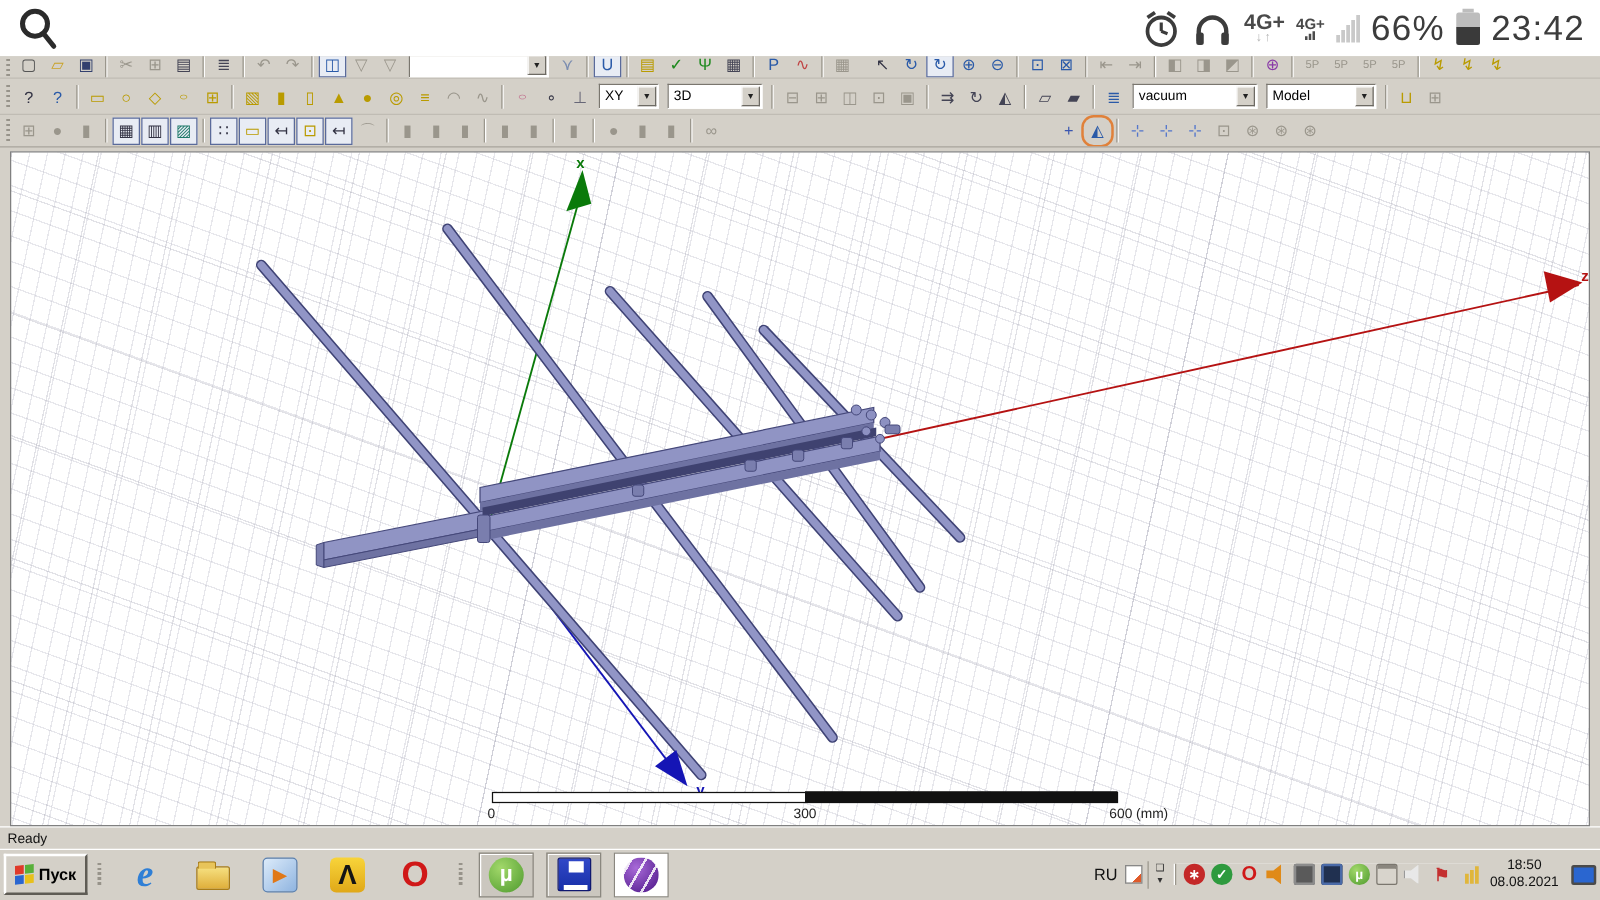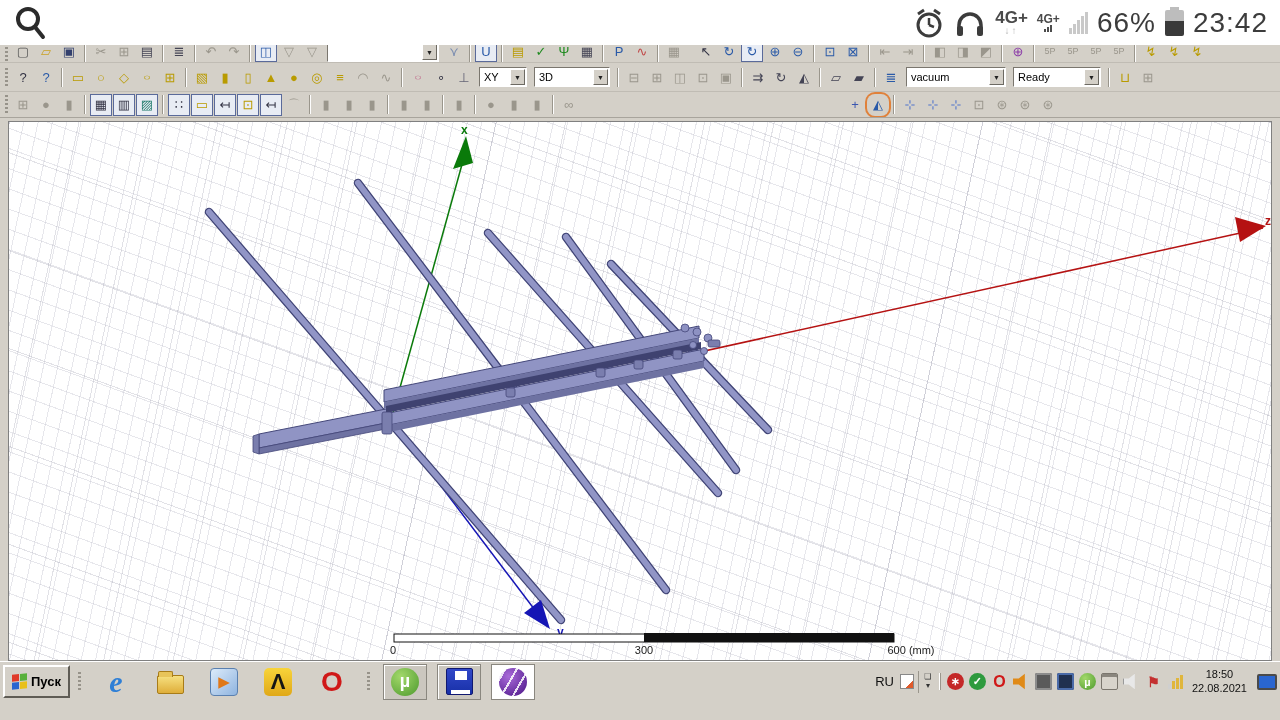--- a/index.html
+++ b/index.html
@@ -413,21 +413,21 @@
       </div>
       <div class="tb-sep"></div>
       <div class="tbtn">
         <span class="glyph" style="color: rgb(42, 90, 168);">≣</span>
       </div>
       <div class="combo" style="width: 100px;">
         <span class="combo-val">vacuum</span>
         <span class="combo-btn">▼</span>
       </div>
       <div class="combo" style="width: 88px;">
-        <span class="combo-val">Ready</span>
+        <span class="combo-val">Model</span>
         <span class="combo-btn">▼</span>
       </div>
       <div class="tb-sep"></div>
       <div class="tbtn">
         <span class="glyph" style="color: rgb(185, 155, 0);">⊔</span>
       </div>
       <div class="tbtn dis">
         <span class="glyph">⊞</span>
       </div>
     </div>
@@ -602,20 +602,23 @@
       <g>
         <rect x="385" y="512" width="500" height="8" fill="#fff" stroke="#111" stroke-width="1"></rect>
         <rect x="635" y="511" width="250" height="9" fill="#111"></rect>
         <text x="381" y="532" font-size="11" fill="#222">0</text>
         <text x="635" y="532" font-size="11" fill="#222" text-anchor="middle">300</text>
         <text x="902" y="532" font-size="11" fill="#222" text-anchor="middle">600 (mm)</text>
       </g>
     </svg>
   </div>
 
+  <div class="statusbar">
+    <span>Ready</span>
+  </div>
 </div>
 
 <div class="taskbar">
   <button class="startbtn">
     <span class="winlogo">
         <i></i>
         <i></i>
         <i></i>
         <i></i>
       </span>
@@ -665,17 +668,17 @@
         <div class="tricon tr-mon"></div>
         <div class="tricon tr-mon2"></div>
         <div class="tricon tr-ut">µ</div>
         <div class="tricon tr-clip"></div>
         <div class="tricon tr-spk-gray"></div>
         <div class="tricon tr-flag">⚑</div>
         <div class="tricon tr-bars"></div>
       </div>
     <div class="tray-clock">
       <div>18:50</div>
-      <div>22.08.2021</div>
+      <div>08.08.2021</div>
     </div>
     <div class="show-desktop"></div>
   </div>
 </div>
 
 </body></html>

